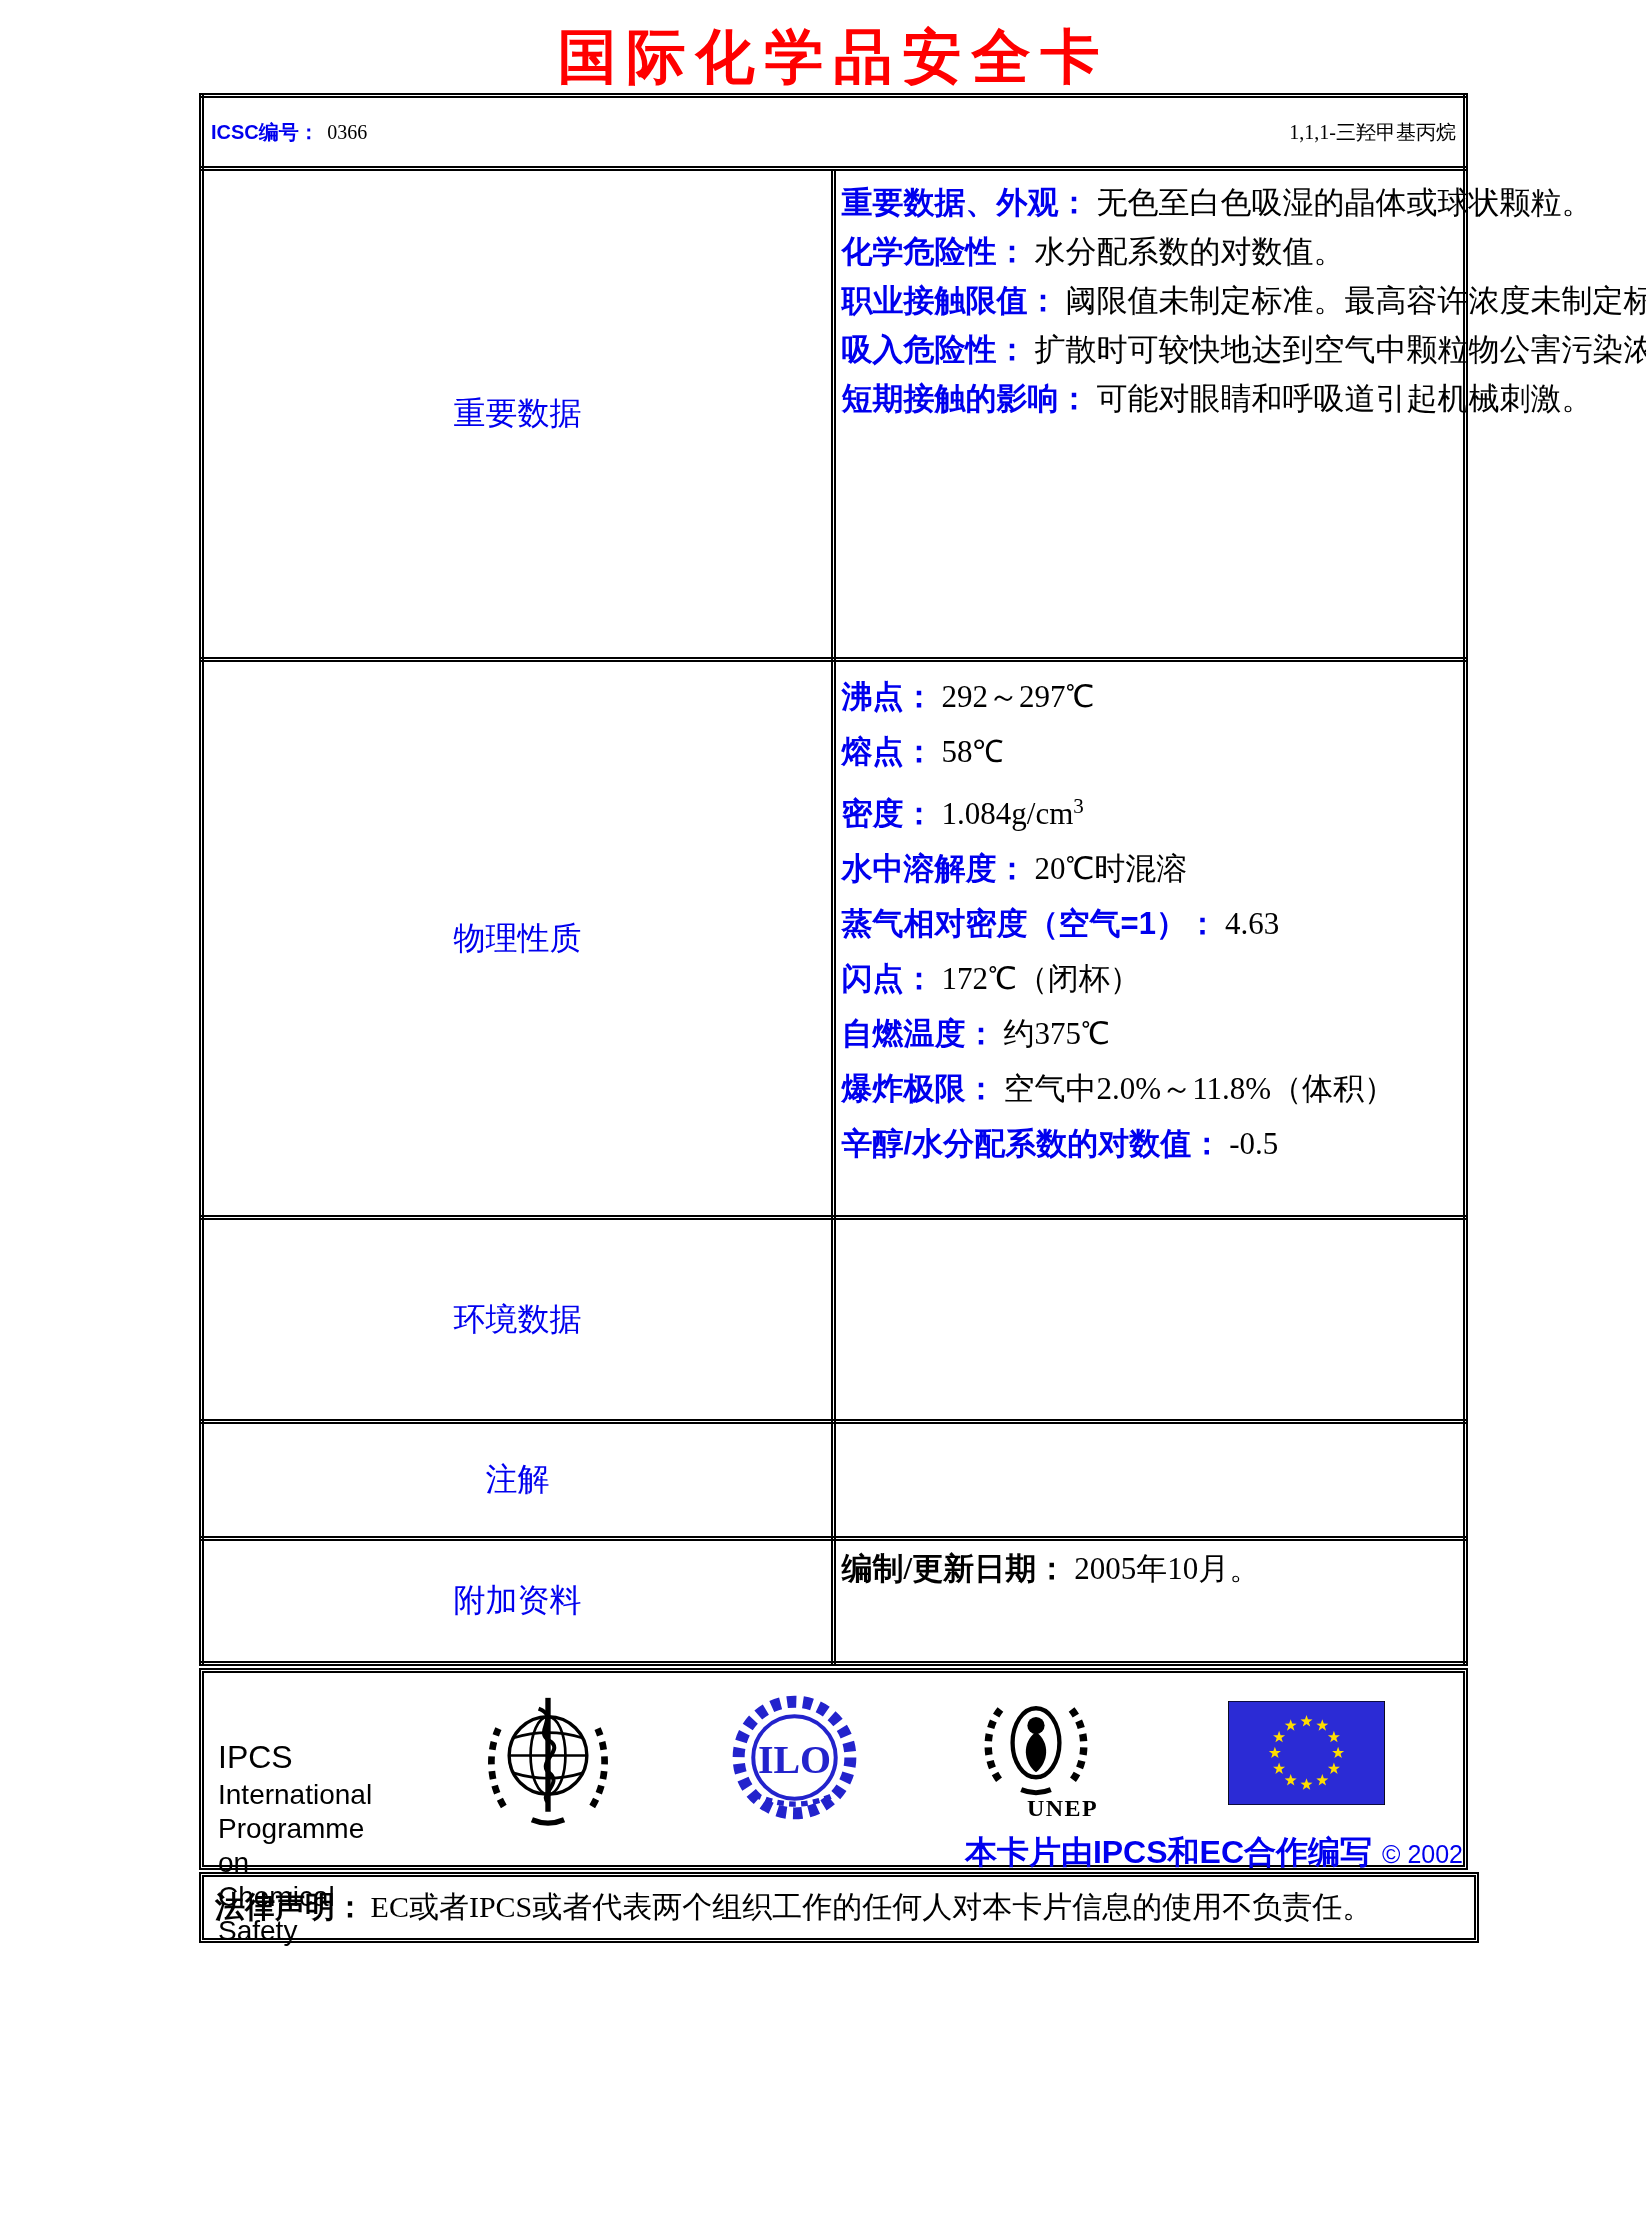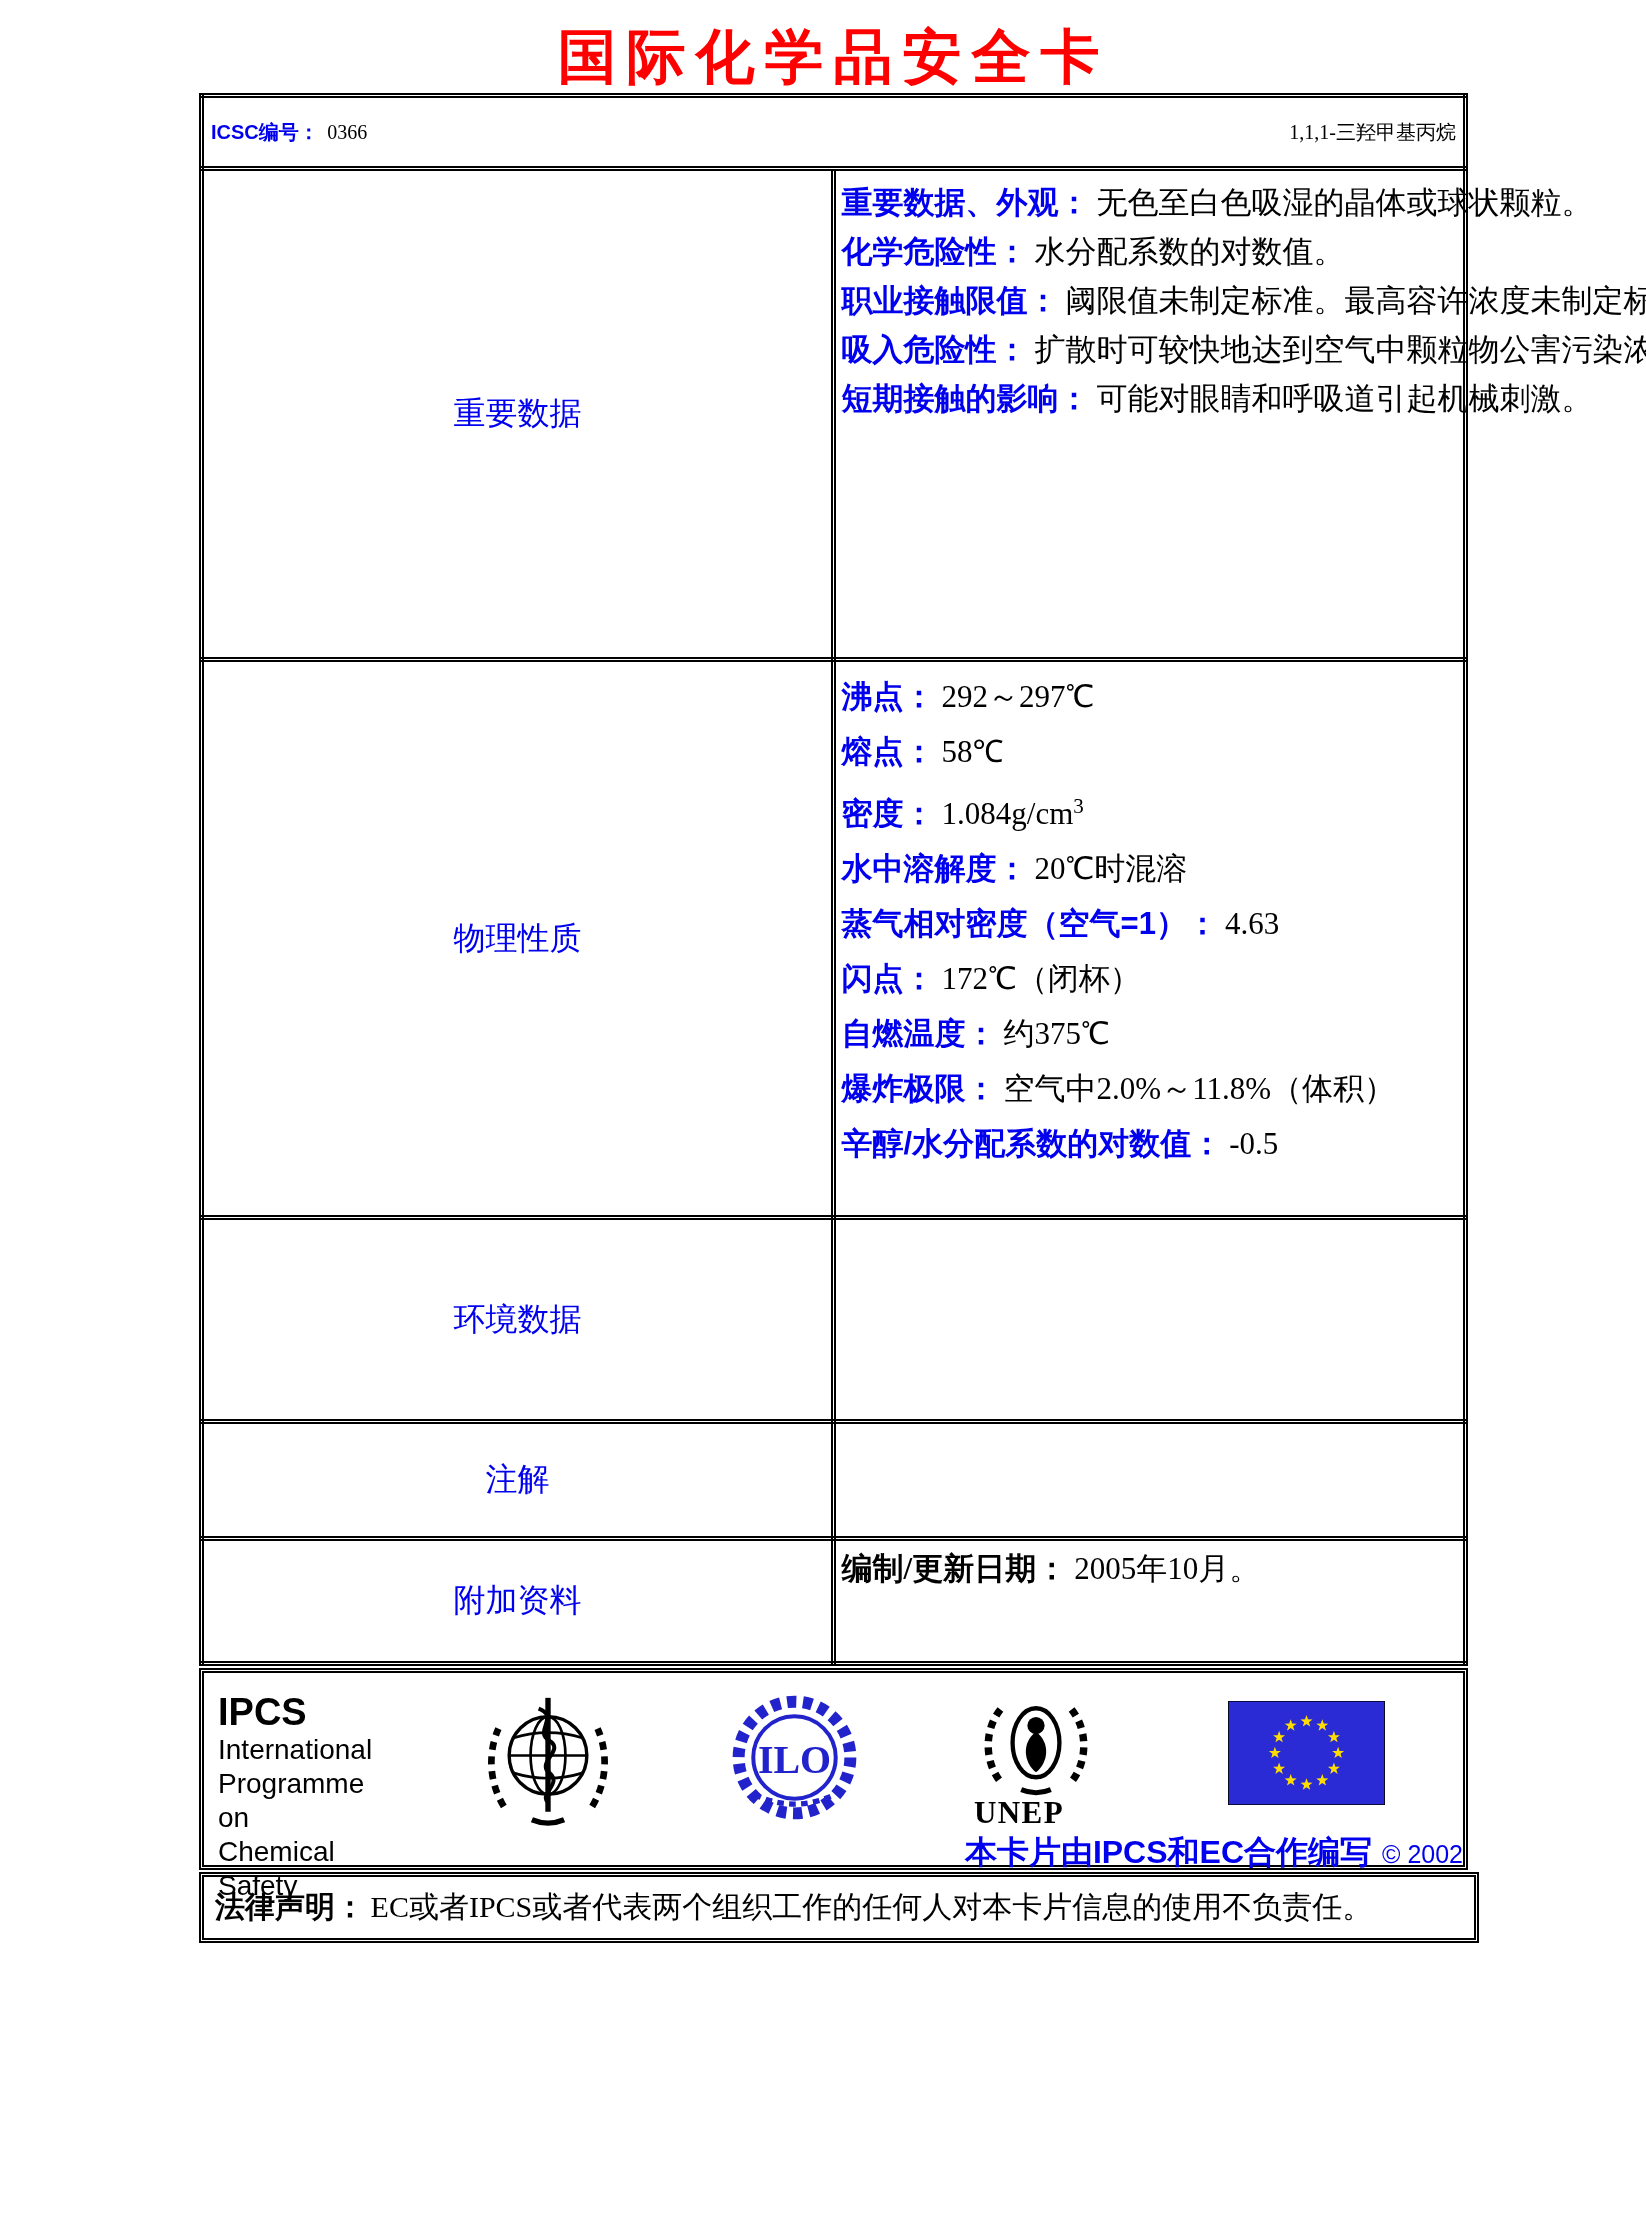--- a/index.html
+++ b/index.html
@@ -47,28 +47,28 @@
   .line .key{color:var(--blue);font-weight:bold;font-family:"Liberation Sans",sans-serif;}
   .line .key.black-key{color:#000;font-weight:bold;font-family:"Liberation Serif",serif;}
   .line .val{color:#000;font-family:"Liberation Serif",serif;margin-left:7px;}
   .line sup{font-family:"Liberation Serif",serif;font-size:21px;}
   .box{
     width:1259px;margin:2.1px 0 0 199px;border:5px double #000;background:#fff;
   }
   .logos-box{height:192px;}
   .logos-row{display:flex;align-items:flex-start;padding:18.3px 0 0 14px;height:138px;}
   .ipcs-block{width:178px;}
-  .ipcs-abbr{font-size:38px;font-weight:bold;line-height:42px;}
+  .ipcs-abbr{font-size:32px;font-weight:normal;line-height:42px;margin-top:45px;}
   .ipcs-line{font-size:28px;line-height:34px;}
   .logo{flex:0 0 auto;}
   .logo.who{margin-left:85px;}
   .logo.ilo{margin-left:113px;}
   .logo.unep{margin-left:113px;}
   .logo.eu{margin-left:130px;margin-top:10px;}
-  .unep-word{font-family:"Liberation Serif",serif;font-weight:bold;font-size:31px;text-align:left;letter-spacing:1.4px;margin-top:-4.2px;}
+  .unep-word{font-family:"Liberation Serif",serif;font-weight:bold;font-size:24px;text-align:right;letter-spacing:1.4px;margin-top:-4.2px;}
   .caption-line{text-align:right;margin-top:1.4px;font-size:32px;}
   .caption-line .cap{color:var(--blue);font-weight:bold;}
   .caption-line .copy{color:var(--blue);font-size:25px;margin-left:10px;}
   .legal-box{height:61px;display:flex;align-items:center;padding-left:11px;font-size:30px;}
   .legal-box .legal-label{font-weight:bold;font-family:"Liberation Sans",sans-serif;}
   .legal-box .legal-text{font-family:"Liberation Serif",serif;margin-left:5.6px;}
   svg text{font-family:"Liberation Serif",serif;}
 </style>
 </head>
 <body>

